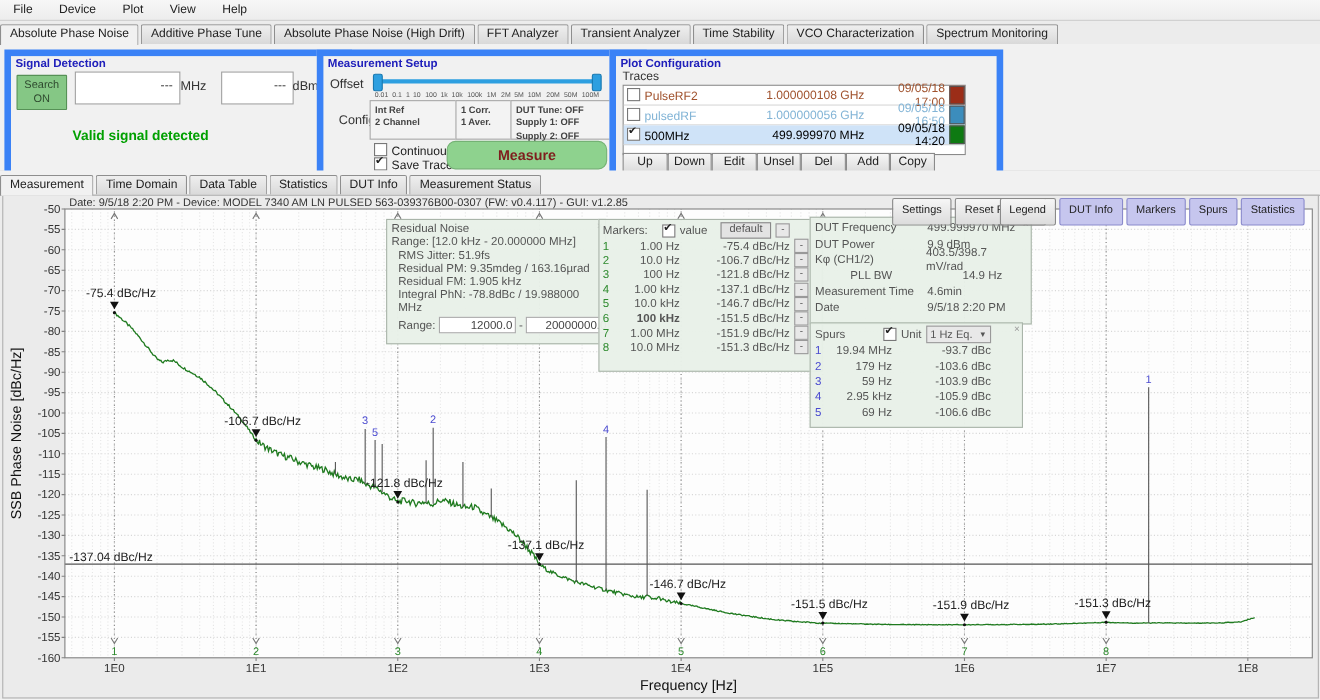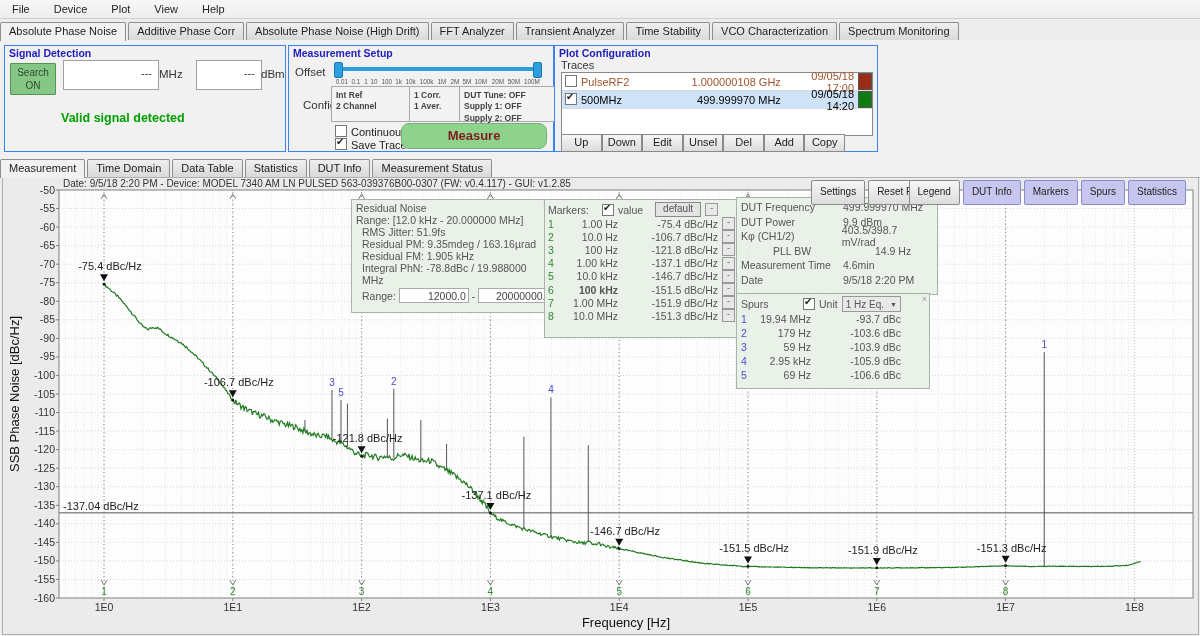--- a/index.html
+++ b/index.html
@@ -9,21 +9,21 @@
   .menubar{position:absolute;left:0;top:0;width:1200px;height:18px;background:linear-gradient(#f7f7f7,#ededed);
            border-bottom:1px solid #cfcfcf;display:flex;align-items:center;}
   .menu-item{padding:2px 12px;cursor:default;}
   
   .tabbar{position:absolute;left:0;top:21px;width:1200px;height:19px;display:flex;align-items:flex-end;background:#ececec;border-bottom:1px solid #9a9a9a;}
   .tab{border:1px solid #8e8e8e;border-bottom:none;border-radius:2px 2px 0 0;background:linear-gradient(#efefef,#d9d9d9);
        padding:2px 8px 3px 8px;margin-right:2px;white-space:nowrap;position:relative;}
   .tab.active{background:#f1f1f1;padding-bottom:4px;z-index:2;margin-bottom:-1px;}
   
   .toppanel{position:absolute;left:0;top:40px;width:1200px;height:115px;background:#f1f1f1;border-bottom:1px solid #c9c9c9;}
-  .groupbox{position:absolute;border:1px solid #3b82f6;background:#f1f1f1;}
+  .groupbox{position:absolute;border:6px solid #3b82f6;background:#f1f1f1;padding-left:24px;}
   .grouptitle{position:absolute;left:4px;top:1px;color:#2020bb;font-weight:bold;font-size:10.5px;}
   .inputbox{position:absolute;background:#fff;border:1px solid #a0a0a0;text-align:right;padding:6px 6px 0 0;color:#333;}
   .unit{position:absolute;color:#333;font-size:11.5px;}
   .btn3d{border:1px solid #8a8a8a;background:linear-gradient(#f6f6f6,#dcdcdc);border-radius:2px;text-align:center;cursor:default;}
   .cb{display:inline-block;width:10px;height:10px;border:1px solid #777;background:#fff;position:relative;vertical-align:-1px;margin-right:4px;}
   .cb.checked:after{content:"✔";position:absolute;left:0px;top:-3px;font-size:10px;color:#222;}
   
   .search-btn{position:absolute;background:#85c785;border:1px solid #569156;color:#2f4a2f;font-size:10px;line-height:1.25;
               text-align:center;padding-top:3px;border-radius:1px;}
   .valid-status{position:absolute;color:#00a000;font-weight:bold;font-size:12.5px;}
@@ -72,21 +72,21 @@
 <div class="menubar">
     <div class="menu-item">File</div>
     <div class="menu-item">Device</div>
     <div class="menu-item">Plot</div>
     <div class="menu-item">View</div>
     <div class="menu-item">Help</div>
   </div>
 
 <div class="tabbar">
     <div class="tab active">Absolute Phase Noise</div>
-    <div class="tab">Additive Phase Corr</div>
+    <div class="tab">Additive Phase Tune</div>
     <div class="tab">Absolute Phase Noise (High Drift)</div>
     <div class="tab">FFT Analyzer</div>
     <div class="tab">Transient Analyzer</div>
     <div class="tab">Time Stability</div>
     <div class="tab">VCO Characterization</div>
     <div class="tab">Spectrum Monitoring</div>
   </div>
 
 <div class="toppanel">
 
@@ -155,20 +155,26 @@
 
   <div class="groupbox" style="left:554px;top:5px;width:322px;height:105px;">
     <div class="grouptitle">Plot Configuration</div>
     <div style="position:absolute;left:6px;top:13px;color:#333;">Traces</div>
     <div class="traces-table" style="left:6px;top:26px;width:310px;height:62px;" id="traces-table">
         <div class="trace-row">
           <div class="trace-name"><span class="cb"></span><span style="color: rgb(160, 82, 45);">PulseRF2</span></div>
           <div class="trace-freq" style="color: rgb(160, 82, 45);">1.000000108 GHz</div>
           <div class="trace-date" style="color: rgb(160, 82, 45);">09/05/18 17:00</div>
           <div class="trace-swatch" style="background: rgb(155, 45, 24);"></div>
+        </div>
+        <div class="trace-row">
+          <div class="trace-name"><span class="cb"></span><span style="color: rgb(130, 180, 214);">pulsedRF</span></div>
+          <div class="trace-freq" style="color: rgb(130, 180, 214);">1.000000056 GHz</div>
+          <div class="trace-date" style="color: rgb(130, 180, 214);">09/05/18 16:50</div>
+          <div class="trace-swatch" style="background: rgb(60, 141, 188);"></div>
         </div>
         <div class="trace-row selected">
           <div class="trace-name"><span class="cb checked"></span><span style="color: rgb(0, 0, 0);">500MHz</span></div>
           <div class="trace-freq" style="color: rgb(0, 0, 0);">499.999970 MHz</div>
           <div class="trace-date" style="color: rgb(0, 0, 0);">09/05/18 14:20</div>
           <div class="trace-swatch" style="background: rgb(14, 122, 18);"></div>
         </div>
       </div>
     <div class="tracebtns" style="left:6px;top:88px;width:284px;" id="trace-btns">
         <div class="btn3d">Up</div>

